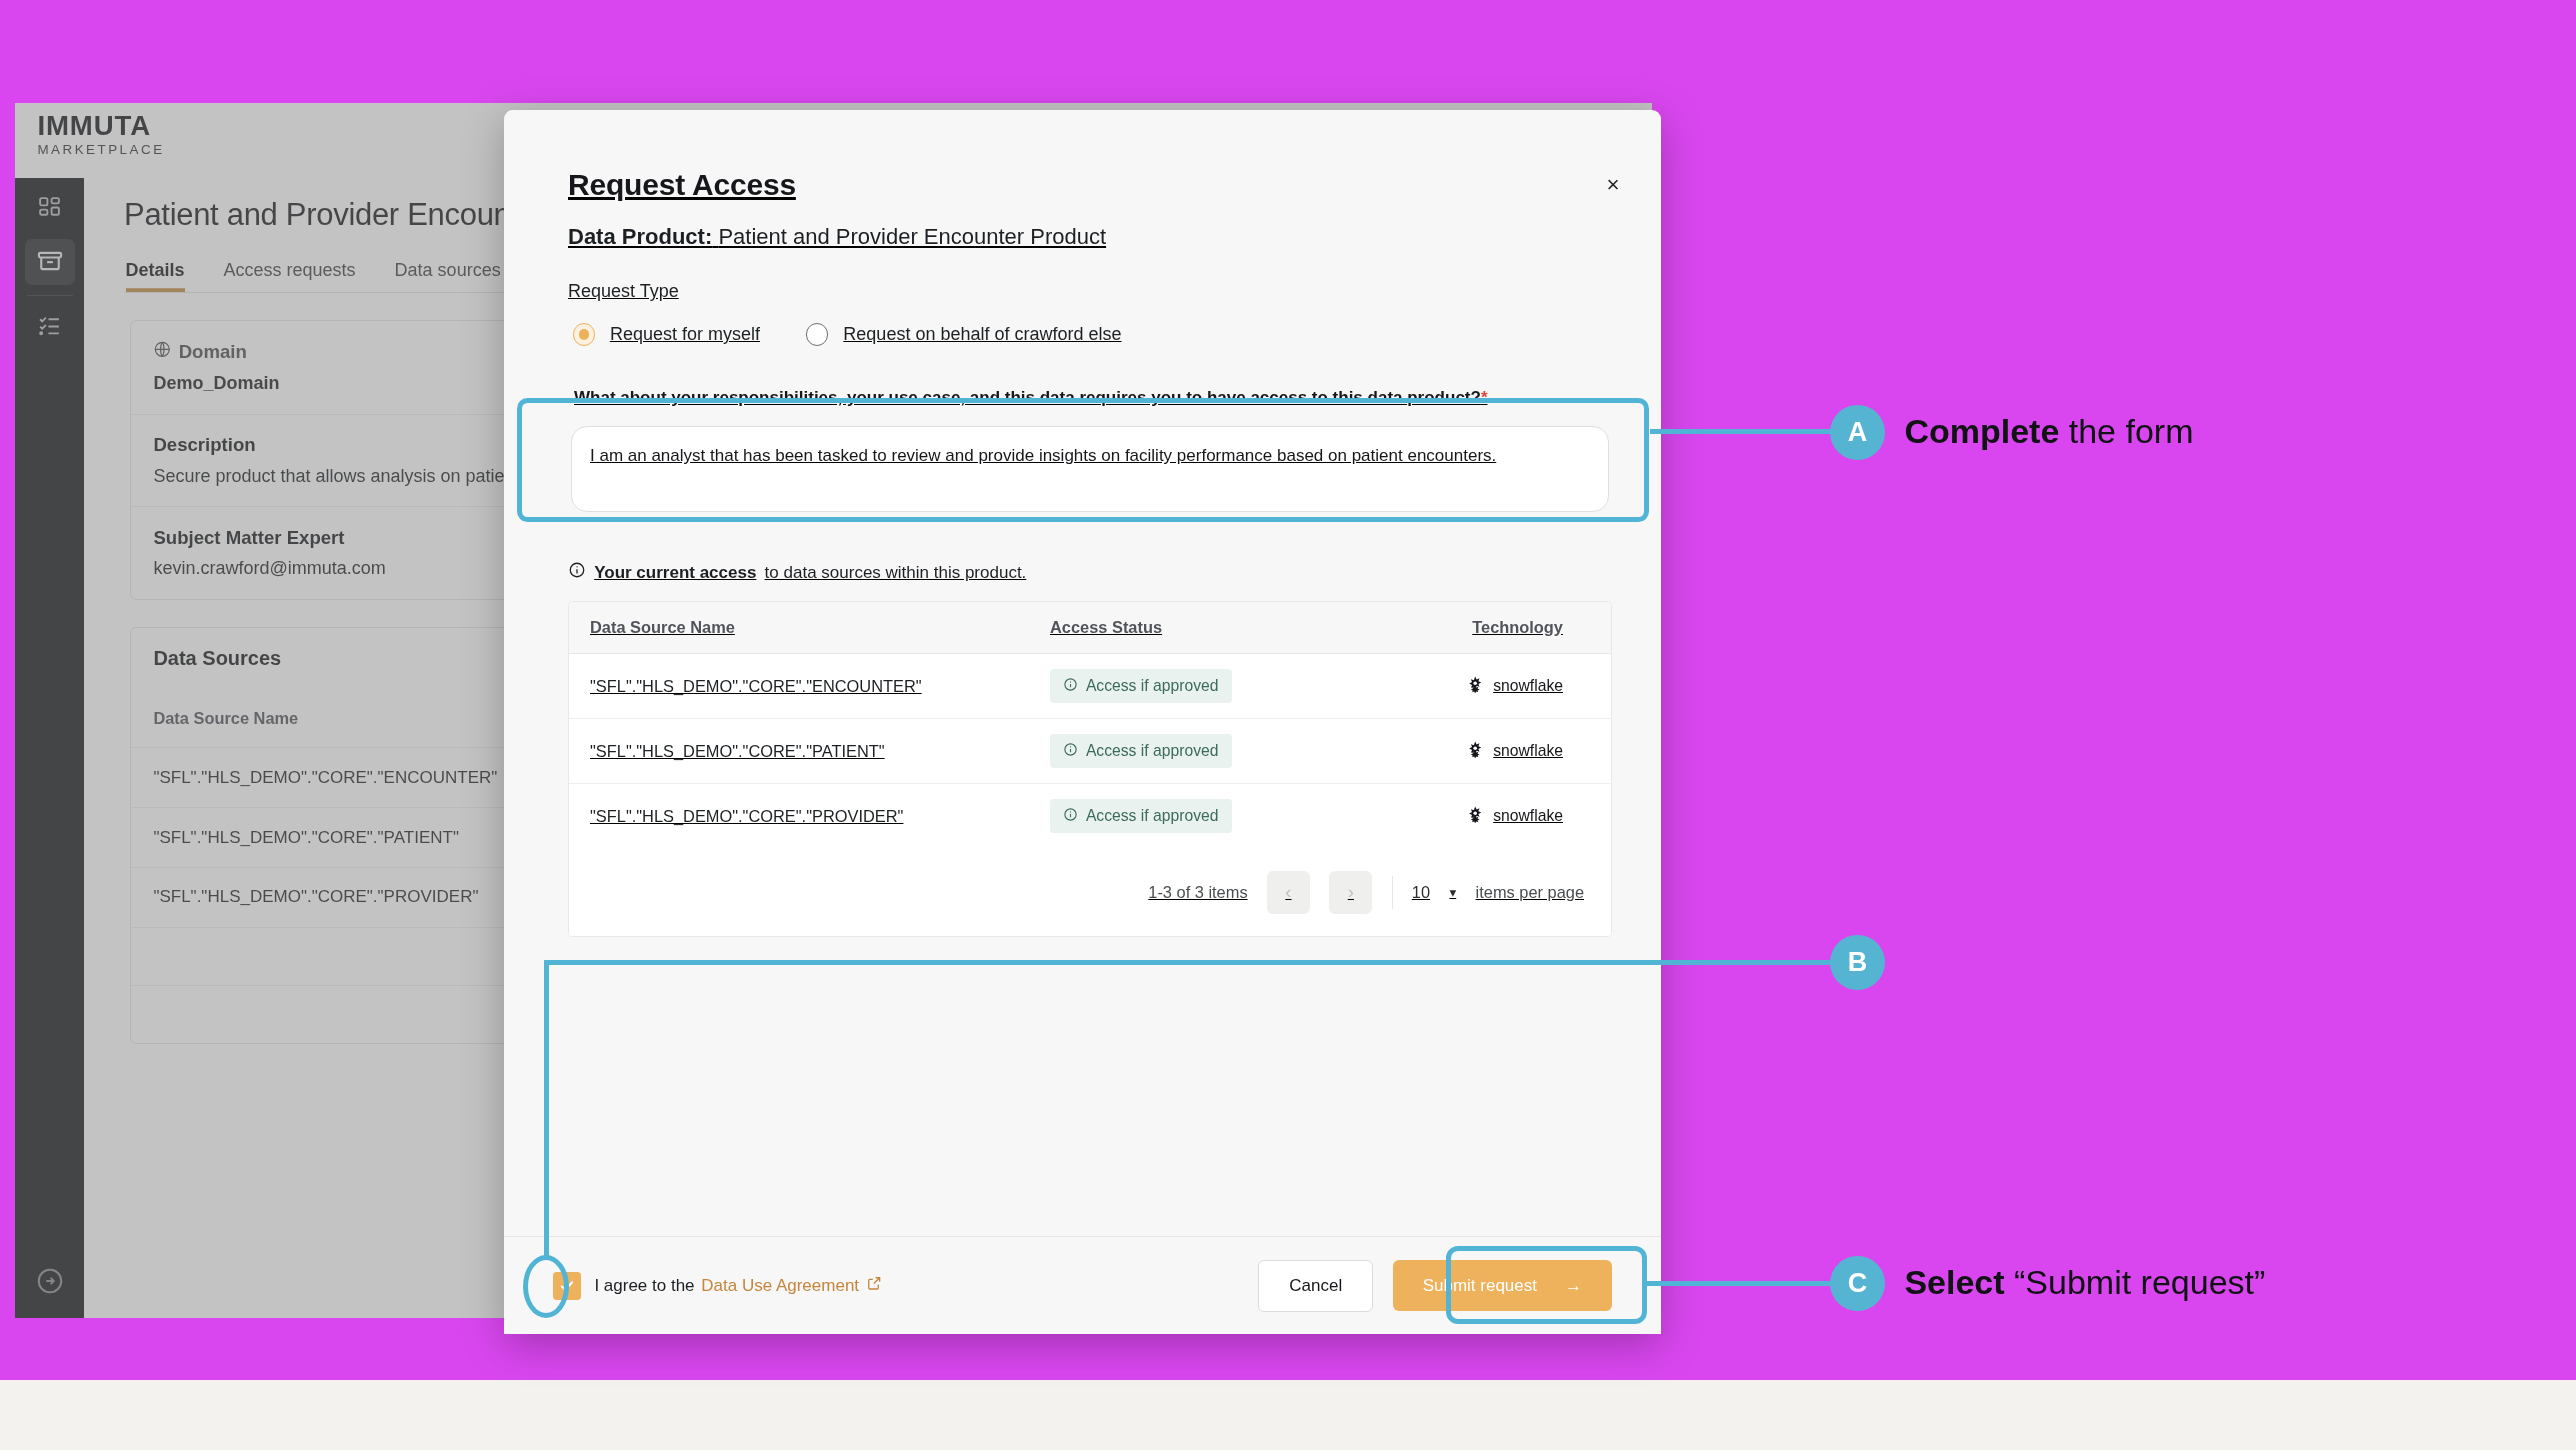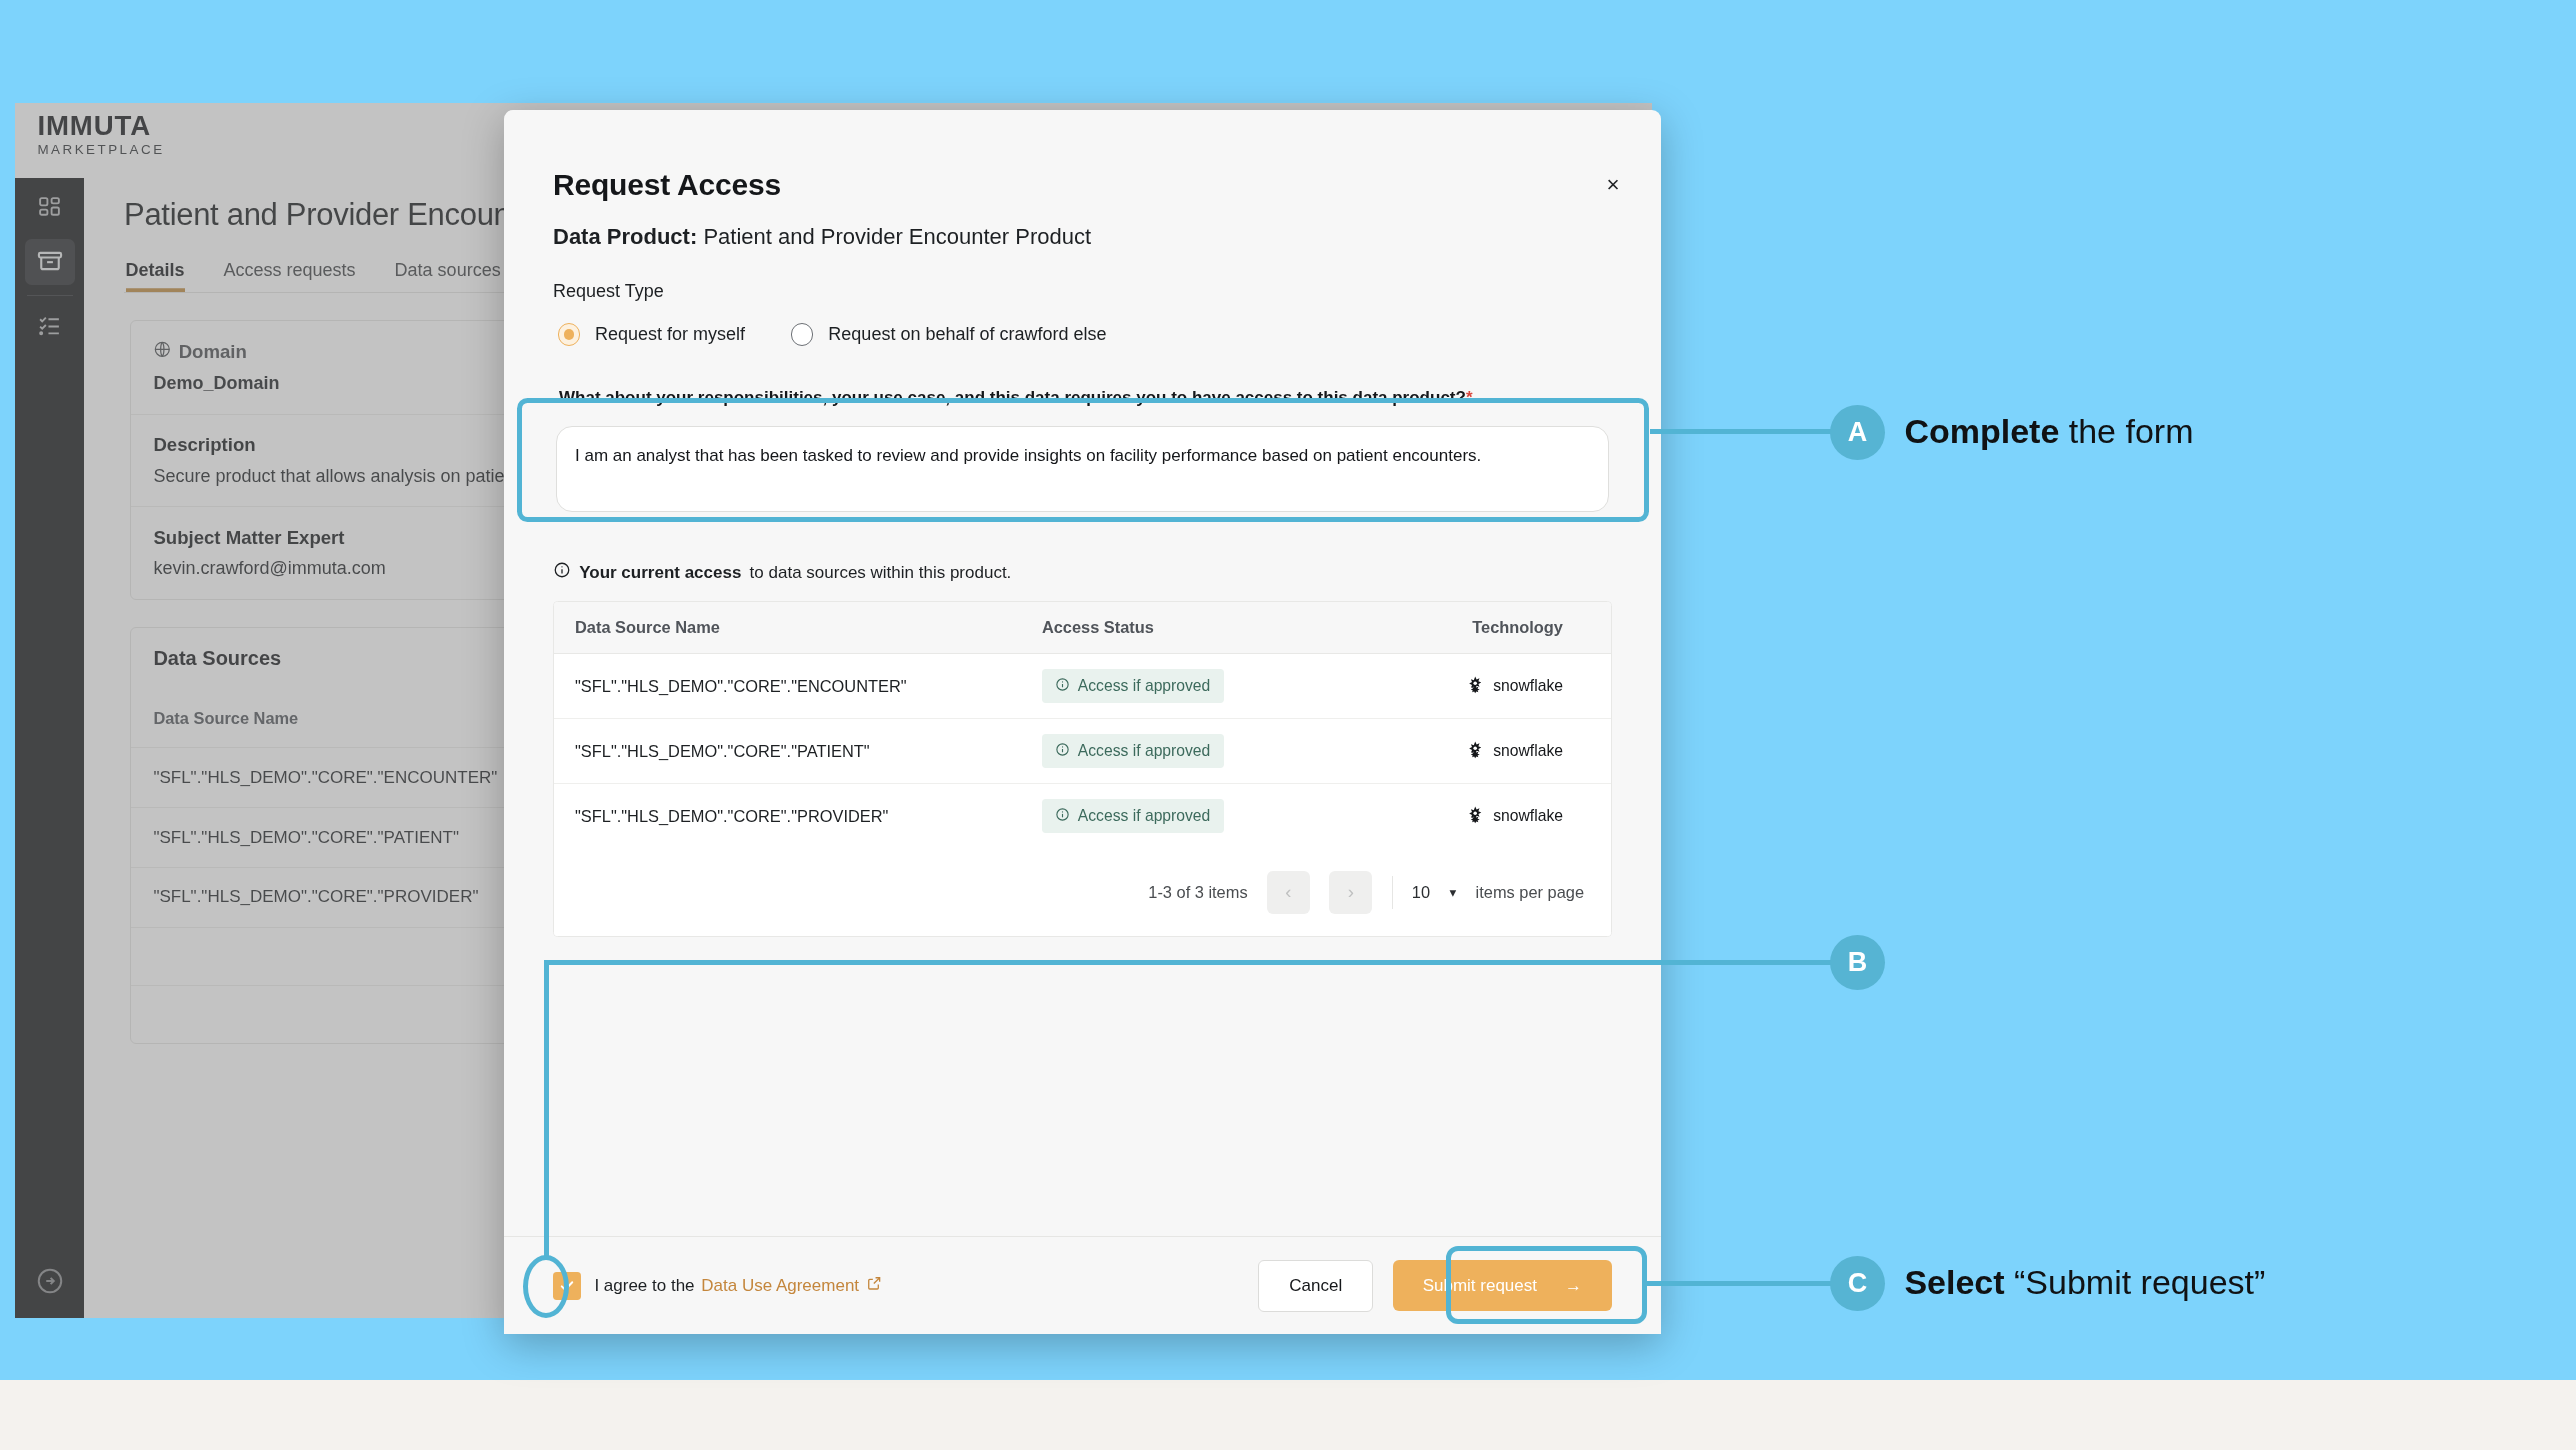--- a/index.html
+++ b/index.html
@@ -9,21 +9,21 @@
     height: 1450px;
     overflow: hidden;
     background: #f4f2ee;
     font-family: "Liberation Sans", sans-serif;
   }
 
   #stage {
     position: relative;
     width: 2576px;
     height: 1380px;
-    background: #7dd3fc;
+    background: #d946ef;
   }
 
   
   #app-window {
     position: absolute;
     left: 15px;
     top: 103px;
     width: 1637px;
     height: 1215px;
     background: #ffffff;
@@ -175,24 +175,25 @@
     position: absolute;
     right: 33px; top: 60px;
     width: 30px; height: 30px;
     display: flex; align-items: center; justify-content: center;
     font-size: 22.4px;
     color: #1e2023;
     line-height: 1;
   }
   #modal-body {
     flex: 1;
-    padding: 58px 49px 0 49px;
+    padding: 58px 49px 0 64px;
     display: flex;
     flex-direction: column;
     min-height: 0;
+    text-decoration: underline;
   }
   #modal-title {
     font-size: 30px;
     font-weight: 700;
     color: #15171a;
     letter-spacing: -0.2px;
   }
   #data-product-line {
     margin-top: 22.4px;
     font-size: 22px;

